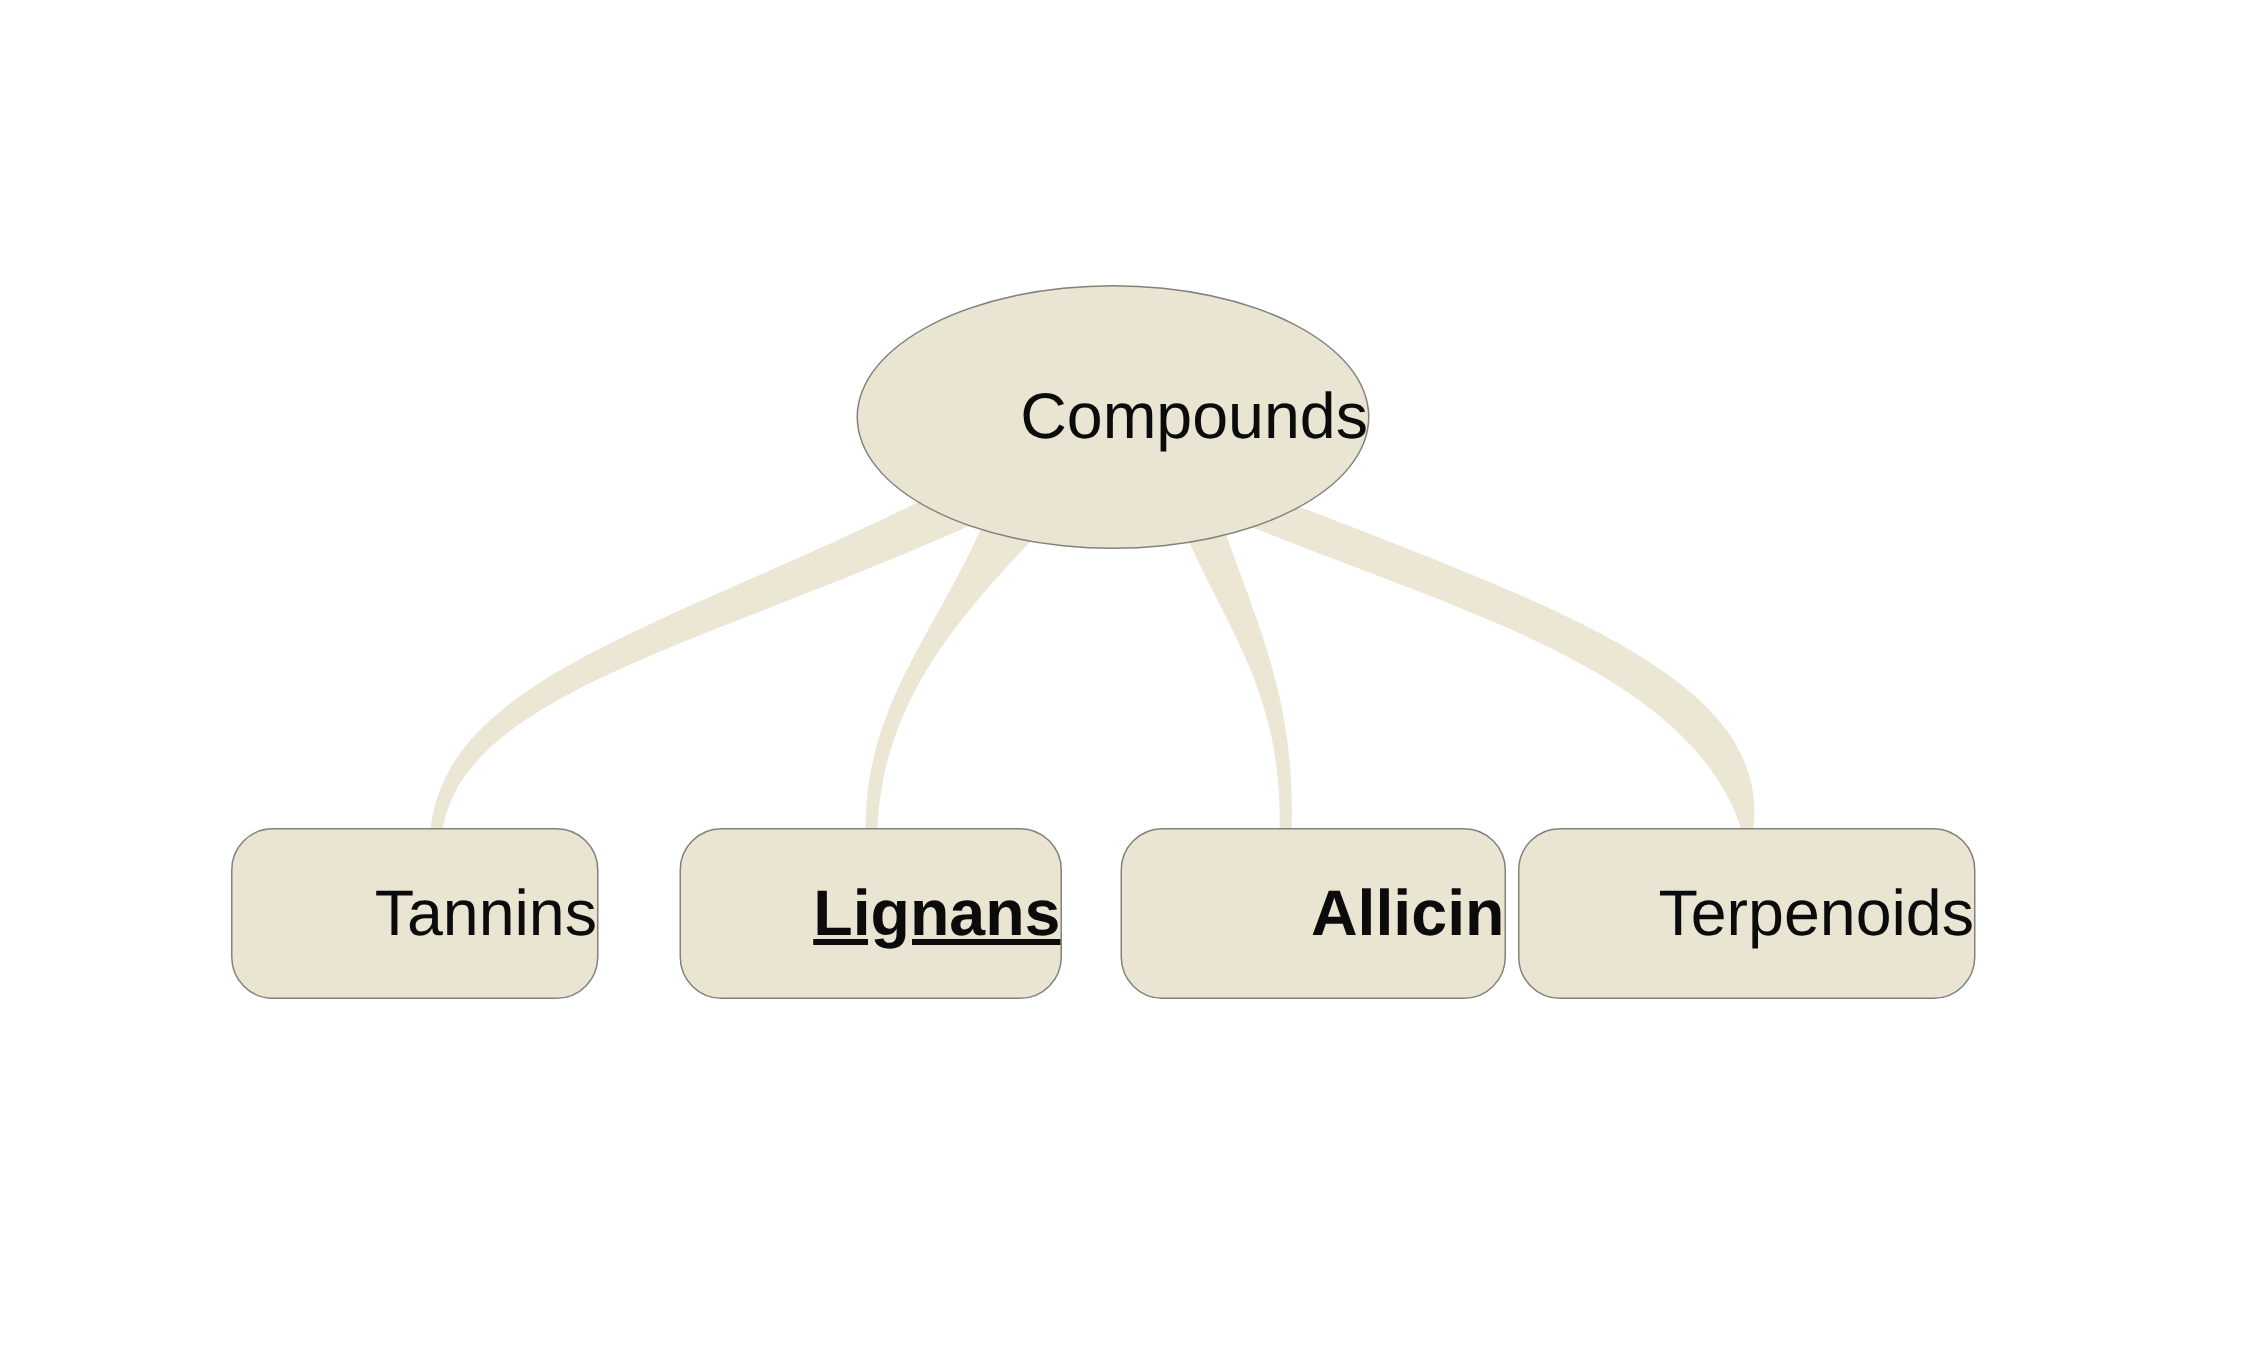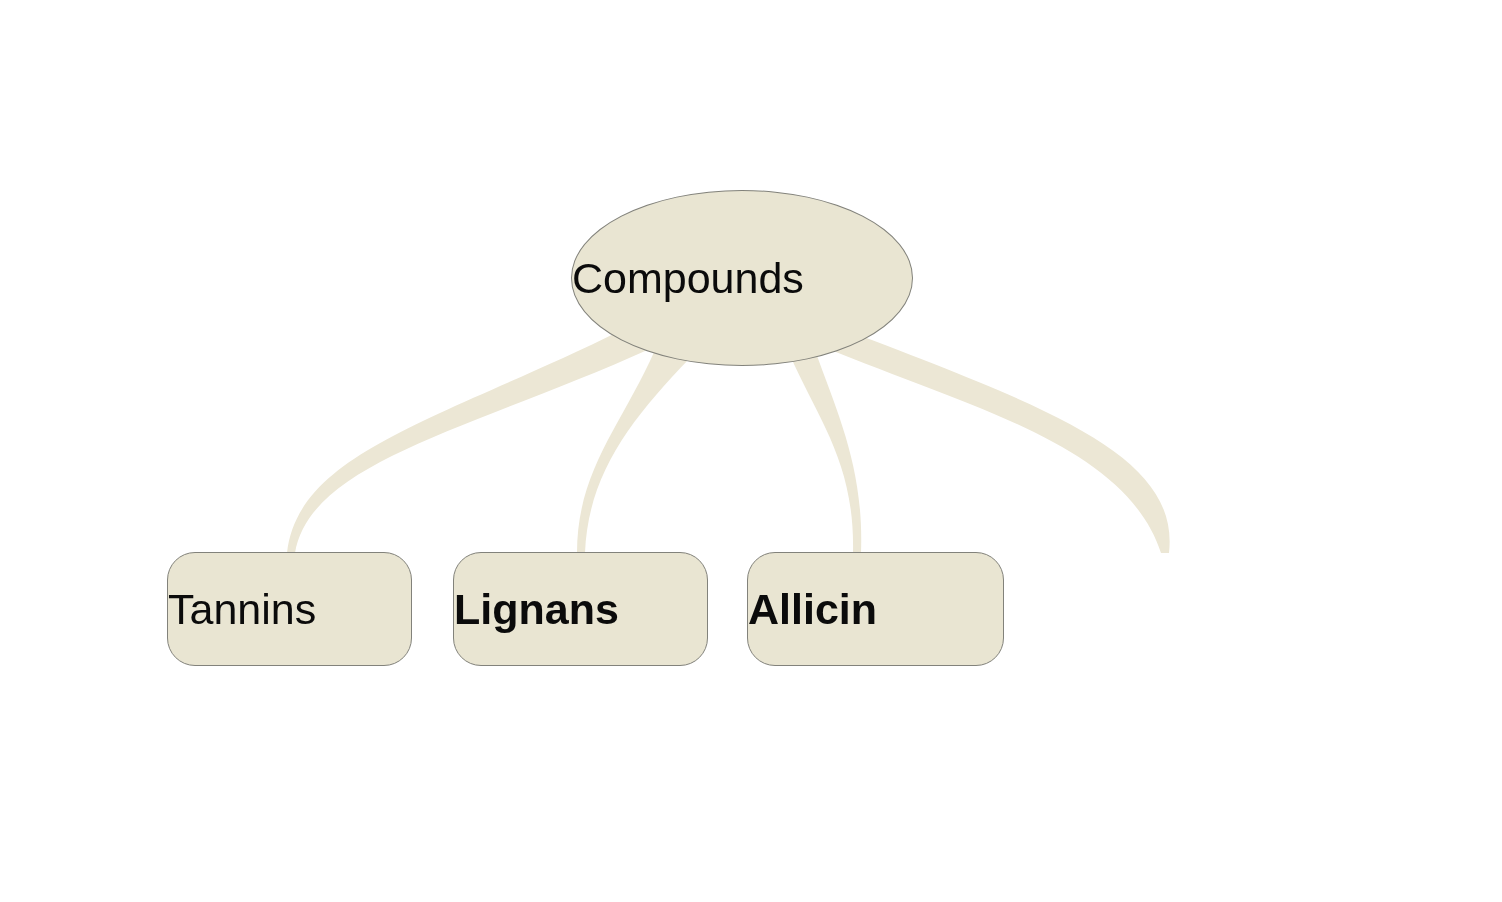--- a/index.html
+++ b/index.html
@@ -22,40 +22,40 @@
     width: 1502px;
     height: 902px;
   }
   .node {
     position: absolute;
     box-sizing: border-box;
     background: #e9e5d2;
     border: 1.5px solid #82827b;
     display: flex;
     align-items: center;
-    justify-content: flex-start;
+    justify-content: flex-end;
     color: #0b0b0b;
     font-size: 43px;
     line-height: 1;
     white-space: nowrap;
   }
   .node--root {
     left: 571px;
     top: 190px;
     width: 342px;
     height: 176px;
     border-radius: 50%;
   }
   .node--box {
     top: 552px;
     height: 114px;
     border-radius: 28px;
   }
-  .node--tannins   { left: 167px;  width: 245px; }
-  .node--lignans   { left: 453px;  width: 255px; font-weight: bold; }
+  .node--tannins   { left: 154px;  width: 245px; }
+  .node--lignans   { left: 453px;  width: 255px; font-weight: bold; text-decoration: underline; }
   .node--allicin   { left: 747px;  width: 257px; font-weight: bold; }
   .node--terpenoids{ left: 1012px; width: 305px; }
   .node-label { display: inline-block; }
 </style>
 </head>
 <body>
 
 <div class="canvas">
 
   <svg class="edges-layer" width="1502" height="902" viewBox="0 0 1502 902" xmlns="http://www.w3.org/2000/svg">
@@ -75,14 +75,17 @@
   </div>
 
   <div class="node node--box node--lignans">
     <span class="node-label">Lignans</span>
   </div>
 
   <div class="node node--box node--allicin">
     <span class="node-label">Allicin</span>
   </div>
 
+  <div class="node node--box node--terpenoids">
+    <span class="node-label">Terpenoids</span>
+  </div>
 
 </div>
 
 </body></html>

